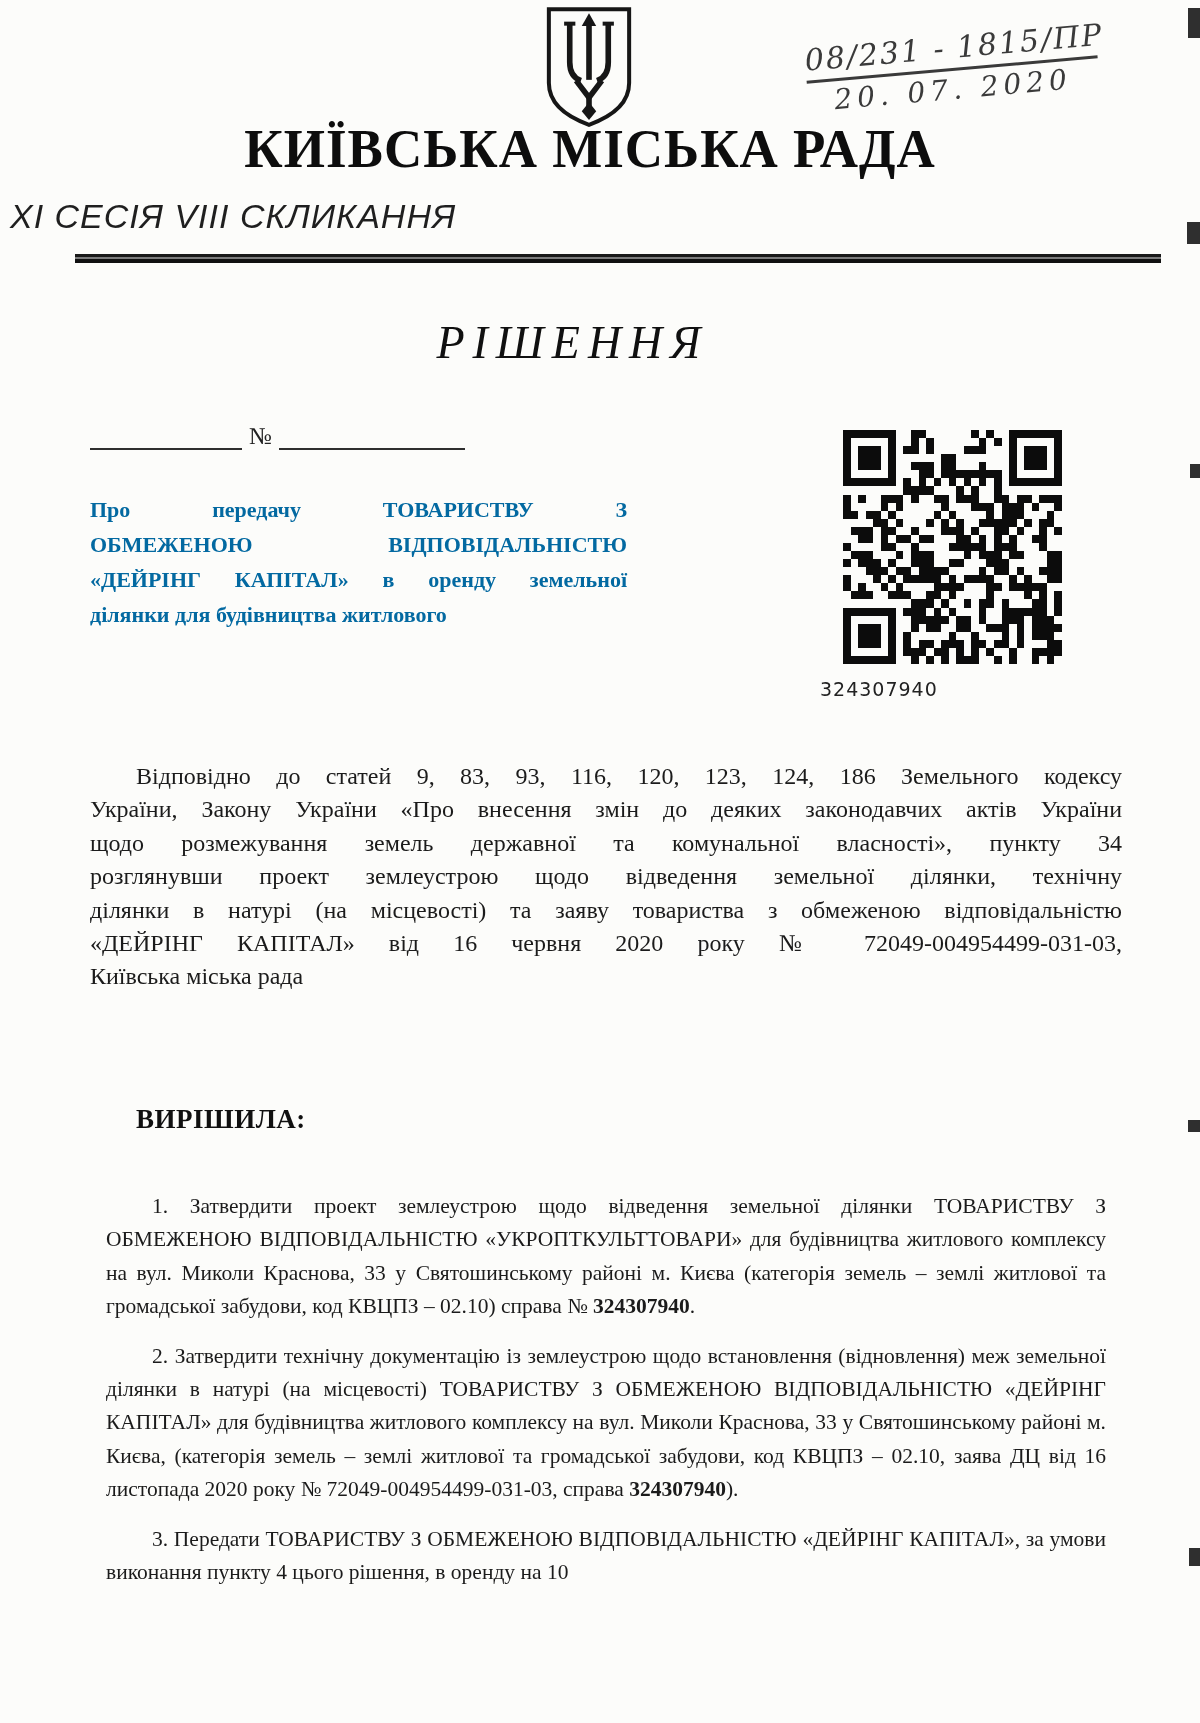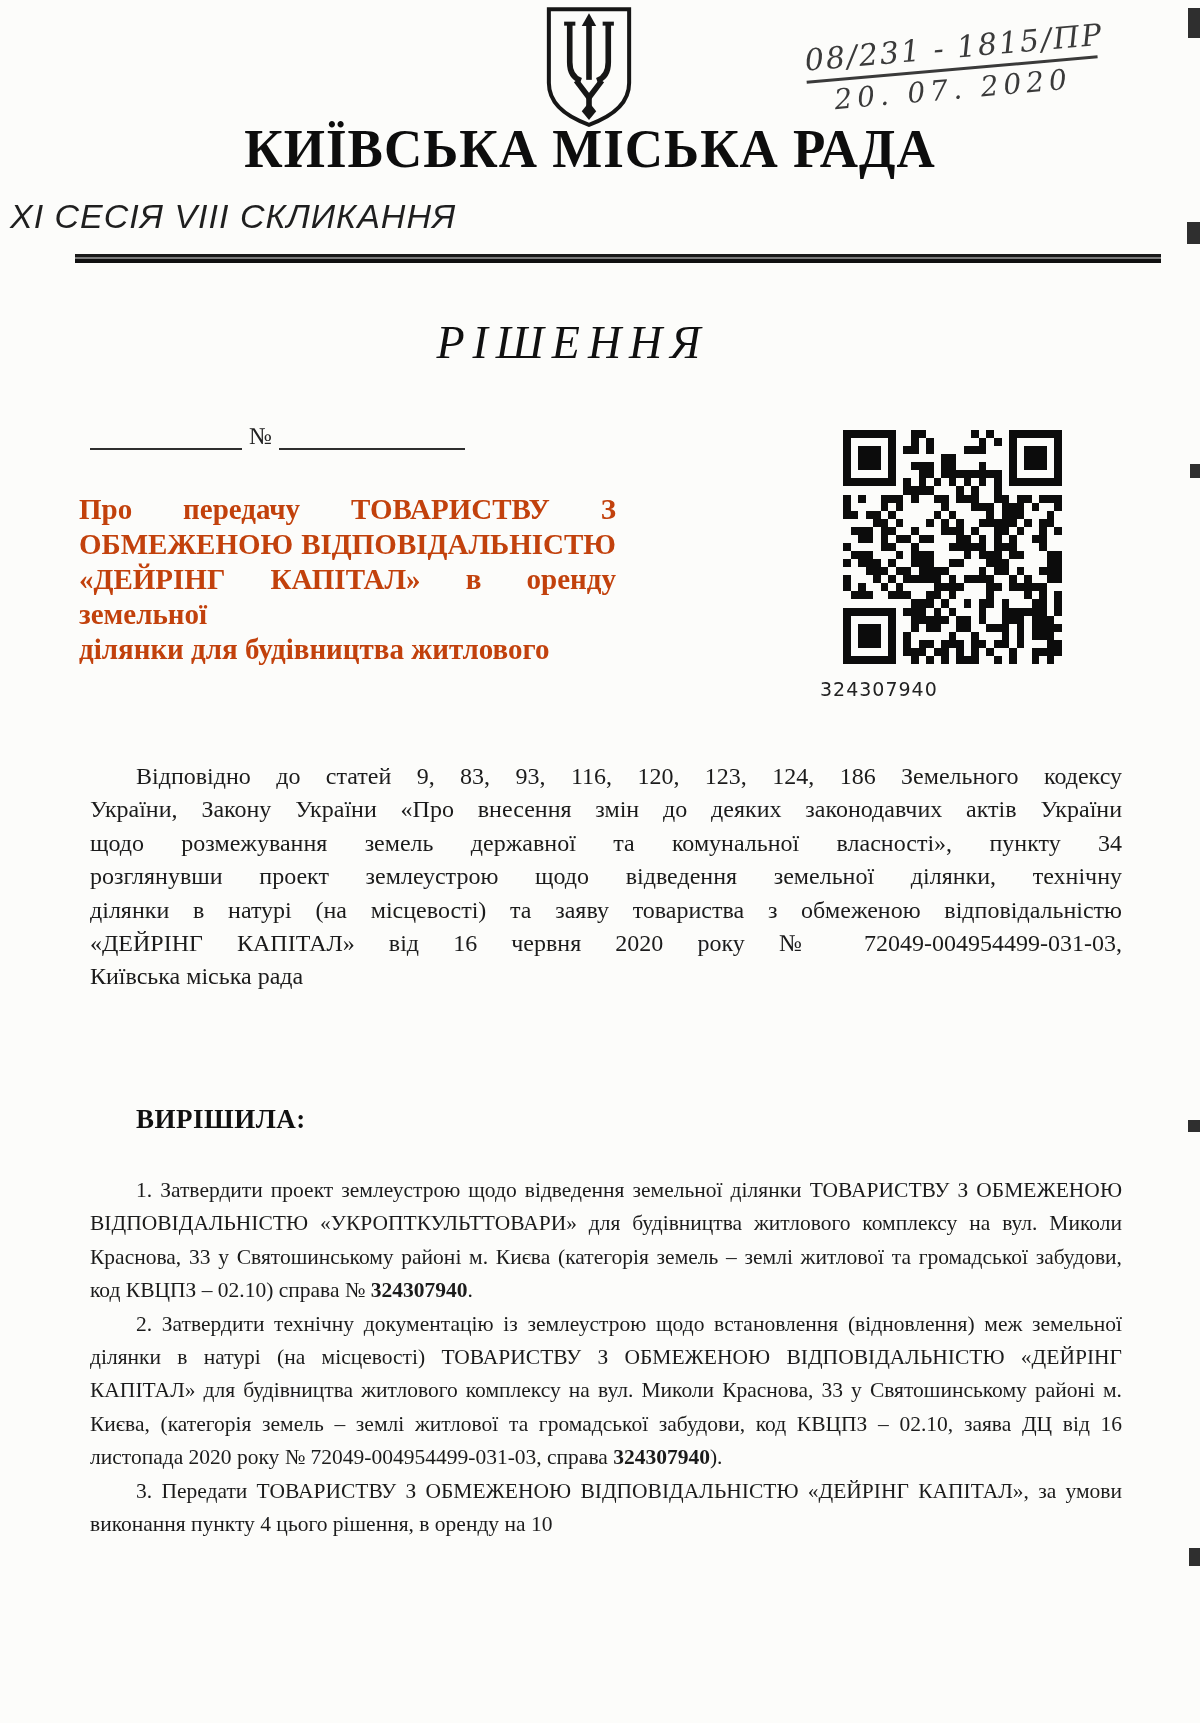--- a/index.html
+++ b/index.html
@@ -39,22 +39,22 @@
     position:absolute; top:300px; left:0; width:1145px; text-align:center;
     font-style:italic; font-size:46px; letter-spacing:8px; color:#101010;margin-top:16px;
   }
 
   .number-row { position:absolute; top:422px; left:90px; height:30px; font-size:24px; color:#222; }
   .blank { display:inline-block; border-bottom:2px solid #2e2e2e; height:26px; vertical-align:bottom; }
   .blank.left  { width:152px; margin-right:7px; }
   .blank.right { width:186px; margin-left:7px; }
 
   .subject {
-    position:absolute; top:492px; left:79px; width:537px;
-    font-weight:bold; font-size:29px; line-height:35px; color:#c2410c;
+    position:absolute; top:492px; left:90px; width:537px;
+    font-weight:bold; font-size:22px; line-height:35px; color:#0369a1;
   }
   .subject .line { text-align:justify; text-align-last:justify; }
   .subject .line:last-child { text-align-last:left; }
 
   .qr-wrap { position:absolute; top:430px; left:818px; width:250px; }
   .qr-svg  { display:block; margin-left:25px; width:219px; height:234px; }
   .qr-number {
     margin-top:14px; padding-left:2px;
     font-family:"DejaVu Sans","Liberation Sans",sans-serif;
     font-size:19px; letter-spacing:1px; color:#222;
@@ -70,21 +70,21 @@
 
   .resolved-heading {
     position:absolute; top:1104px; left:136px;
     font-weight:bold; font-size:27px; letter-spacing:0.5px; color:#101010;
   }
 
   .items {
     position:absolute; top:1174px; left:90px; width:1032px;
     font-size:21.5px; line-height:33.4px; text-align:justify;
   }
-  .items p { margin:0; text-indent:46px; }
+  .items p { margin:16px; text-indent:46px; }
   .items b  { font-weight:bold; }
 
   .speck { position:absolute; background:#121212; opacity:.88; }
 </style>
 </head>
 <body>
 
 <div class="page">
 
   <div class="stamp">

